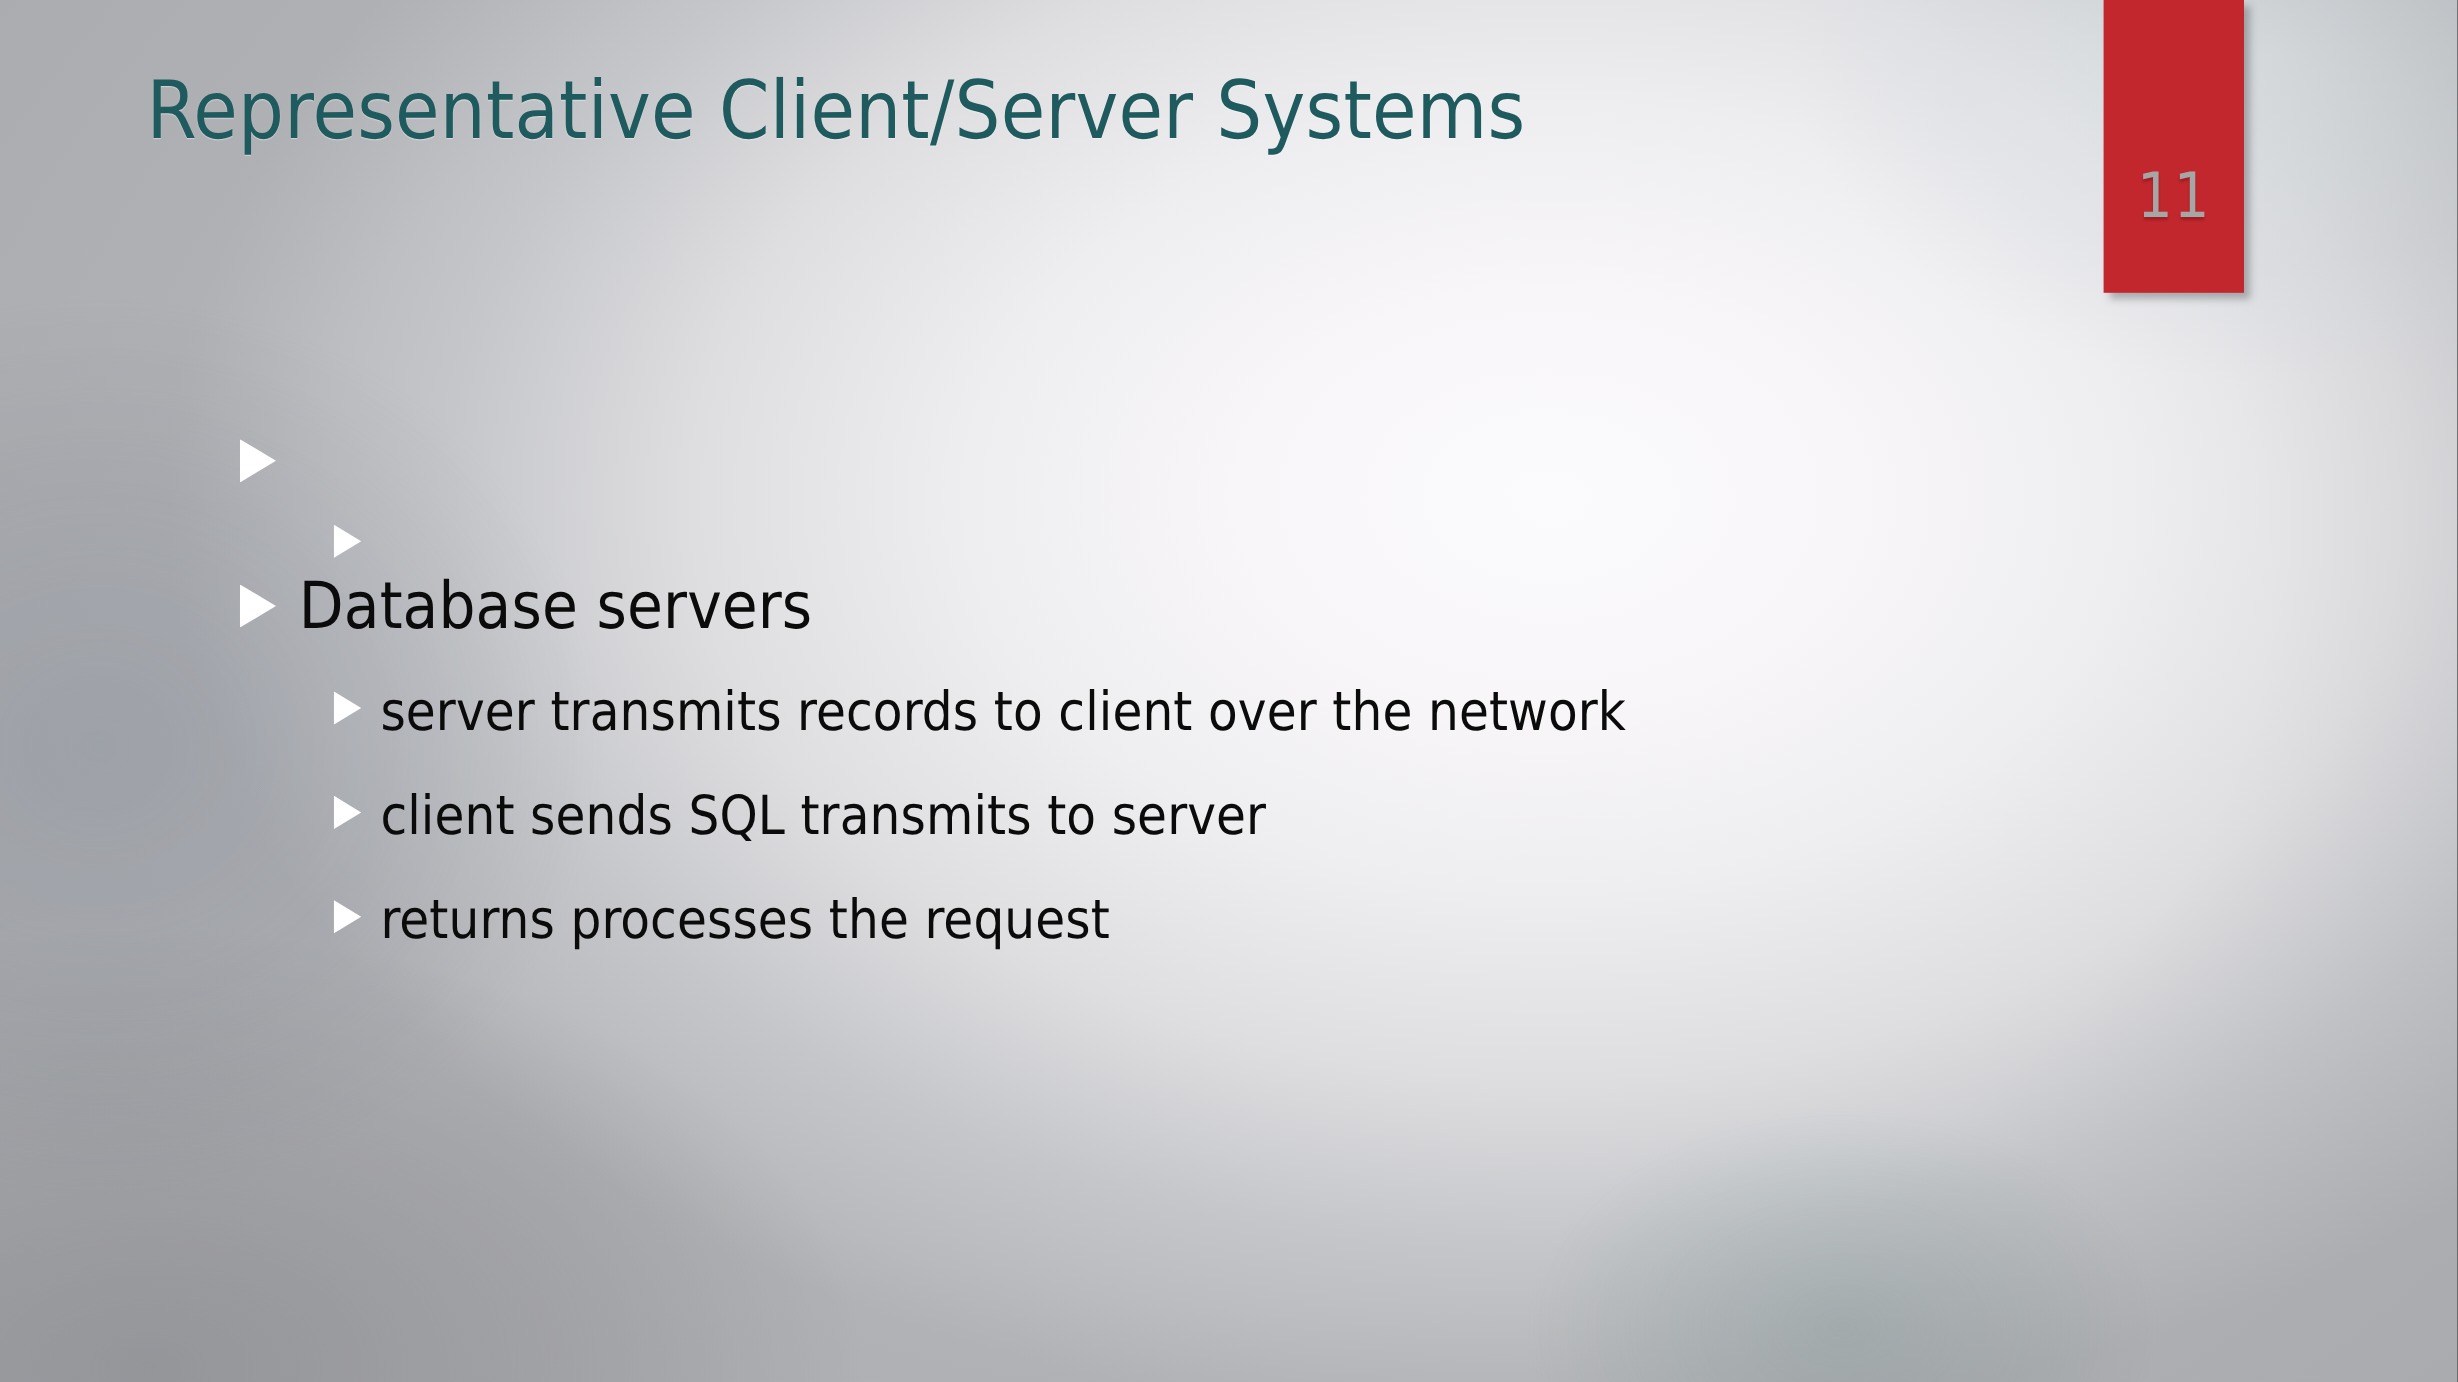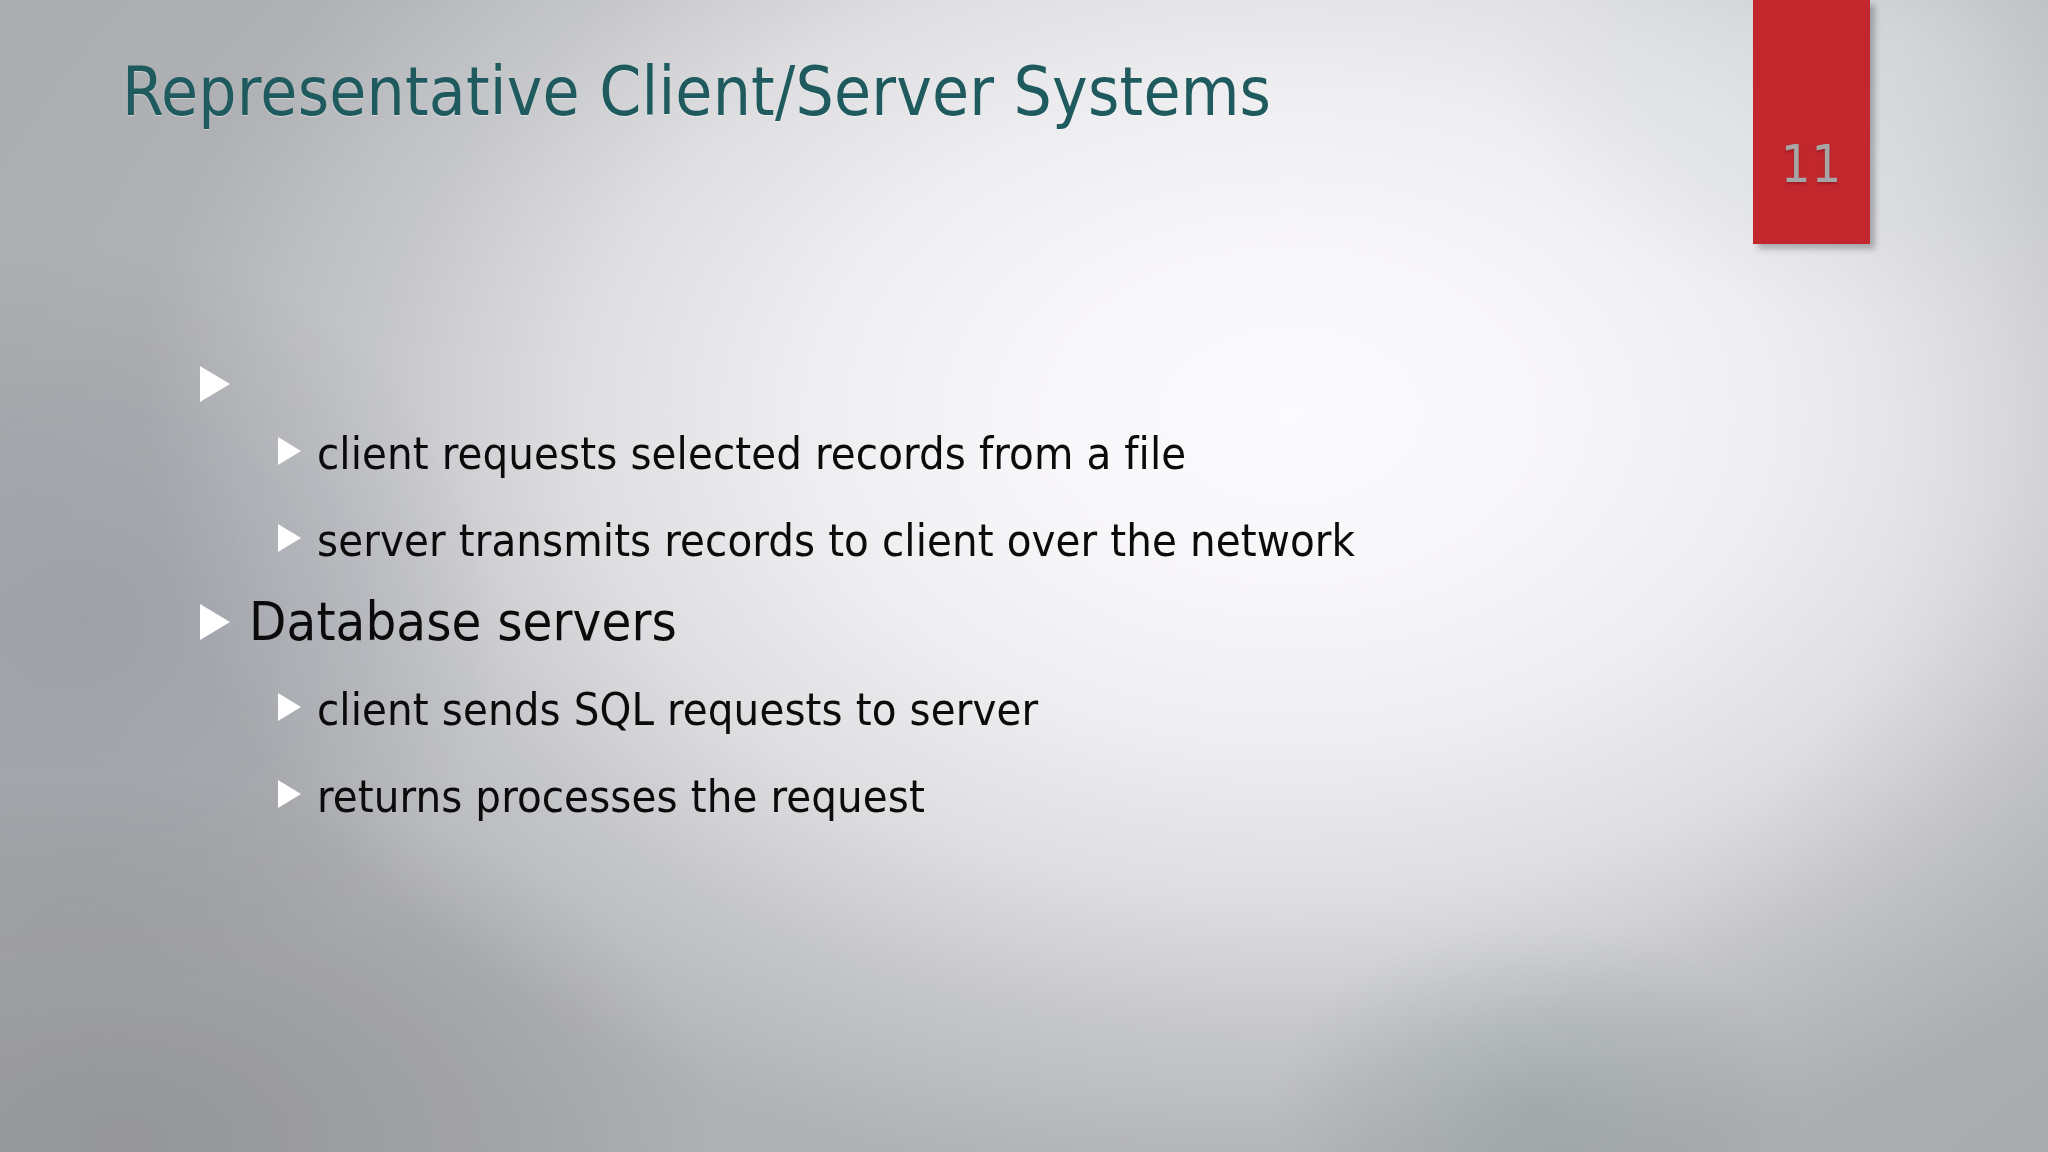--- a/index.html
+++ b/index.html
@@ -214,36 +214,35 @@
   </div>
 
   <div class="body-block">
 
     <div class="bullet lvl1">
       <span class="marker"></span>
     </div>
 
     <div class="bullet lvl2">
       <span class="marker"></span>
-      <span class="btext">client requests selected records from a file</span>
+    </div>
+
+    <div class="bullet lvl1">
+      <span class="marker"></span>
+      <span class="btext">Database servers</span>
     </div>
 
     <div class="bullet lvl2">
       <span class="marker"></span>
       <span class="btext">server transmits records to client over the network</span>
     </div>
 
-    <div class="bullet lvl1">
-      <span class="marker"></span>
-      <span class="btext">Database servers</span>
-    </div>
-
-    <div class="bullet lvl2">
-      <span class="marker"></span>
-      <span class="btext">client sends SQL requests to server</span>
+    <div class="bullet lvl2">
+      <span class="marker"></span>
+      <span class="btext">client sends SQL transmits to server</span>
     </div>
 
     <div class="bullet lvl2">
       <span class="marker"></span>
       <span class="btext">returns processes the request</span>
     </div>
 
 
   </div>
 </div>

